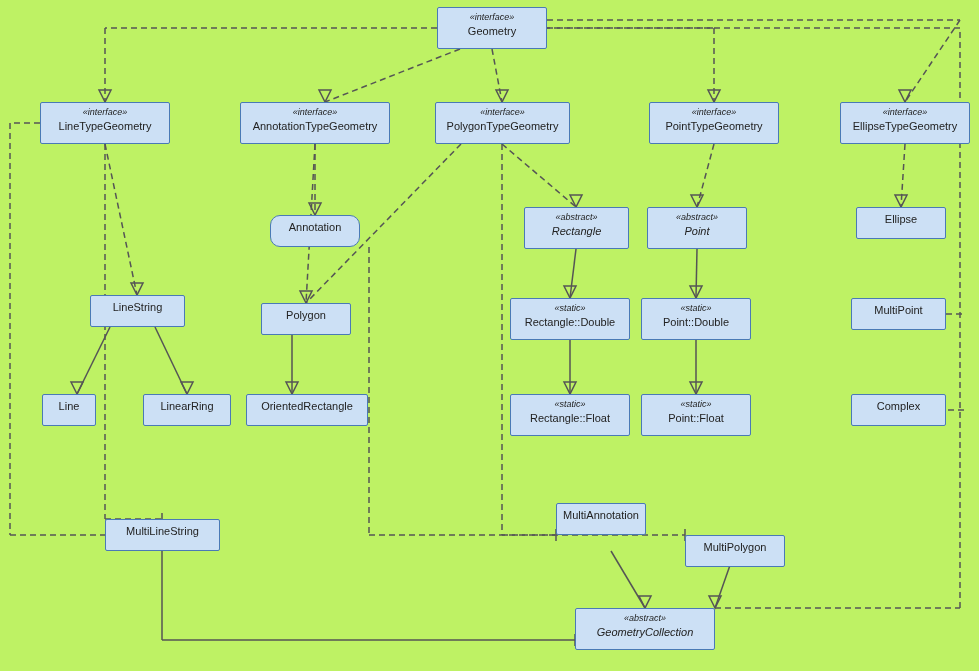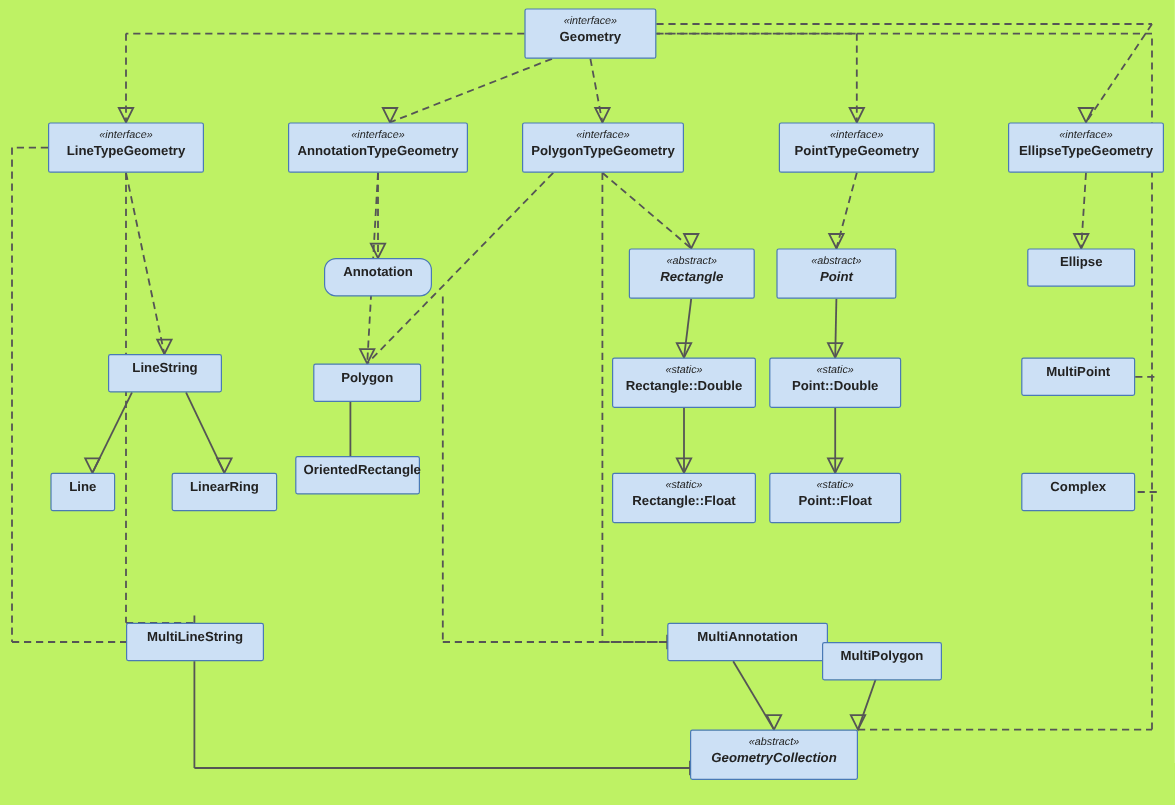--- a/index.html
+++ b/index.html
@@ -28,21 +28,21 @@
       border-radius: 2px;
     }
     .uml-box .stereotype {
       font-size: 9px;
       font-style: italic;
       color: #222;
       display: block;
     }
     .uml-box .classname {
       font-size: 11px;
-      font-weight: bold;
+      font-weight: normal;
       color: #222;
       display: block;
     }
     .uml-box .classname.italic {
       font-style: italic;
     }
     svg#lines {
       position: absolute;
       top: 0; left: 0;
       width: 979px;
@@ -222,21 +222,21 @@
   </div>
 
   <div class="uml-box" style="left:42px;top:394px;width:54px;height:32px;">
     <span class="classname">Line</span>
   </div>
 
   <div class="uml-box" style="left:143px;top:394px;width:88px;height:32px;">
     <span class="classname">LinearRing</span>
   </div>
 
-  <div class="uml-box" style="left:246px;top:380px;width:104px;height:32px;">
+  <div class="uml-box" style="left:246px;top:394px;width:122px;height:32px;">
     <span class="classname">OrientedRectangle</span>
   </div>
 
   <div class="uml-box" style="left:510px;top:394px;width:120px;height:42px;">
     <span class="stereotype">«static»</span>
     <span class="classname">Rectangle::Float</span>
   </div>
 
   <div class="uml-box" style="left:641px;top:394px;width:110px;height:42px;">
     <span class="stereotype">«static»</span>
@@ -244,21 +244,21 @@
   </div>
 
   <div class="uml-box" style="left:851px;top:394px;width:95px;height:32px;">
     <span class="classname">Complex</span>
   </div>
 
   <div class="uml-box" style="left:105px;top:519px;width:115px;height:32px;">
     <span class="classname">MultiLineString</span>
   </div>
 
-  <div class="uml-box" style="left:556px;top:519px;width:134px;height:32px;">
+  <div class="uml-box" style="left:556px;top:503px;width:90px;height:32px;">
     <span class="classname">MultiAnnotation</span>
   </div>
 
   <div class="uml-box" style="left:685px;top:519px;width:100px;height:32px;margin-top:16px;">
     <span class="classname">MultiPolygon</span>
   </div>
 
   <div class="uml-box" style="left:575px;top:608px;width:140px;height:42px;">
     <span class="stereotype">«abstract»</span>
     <span class="classname italic">GeometryCollection</span>

